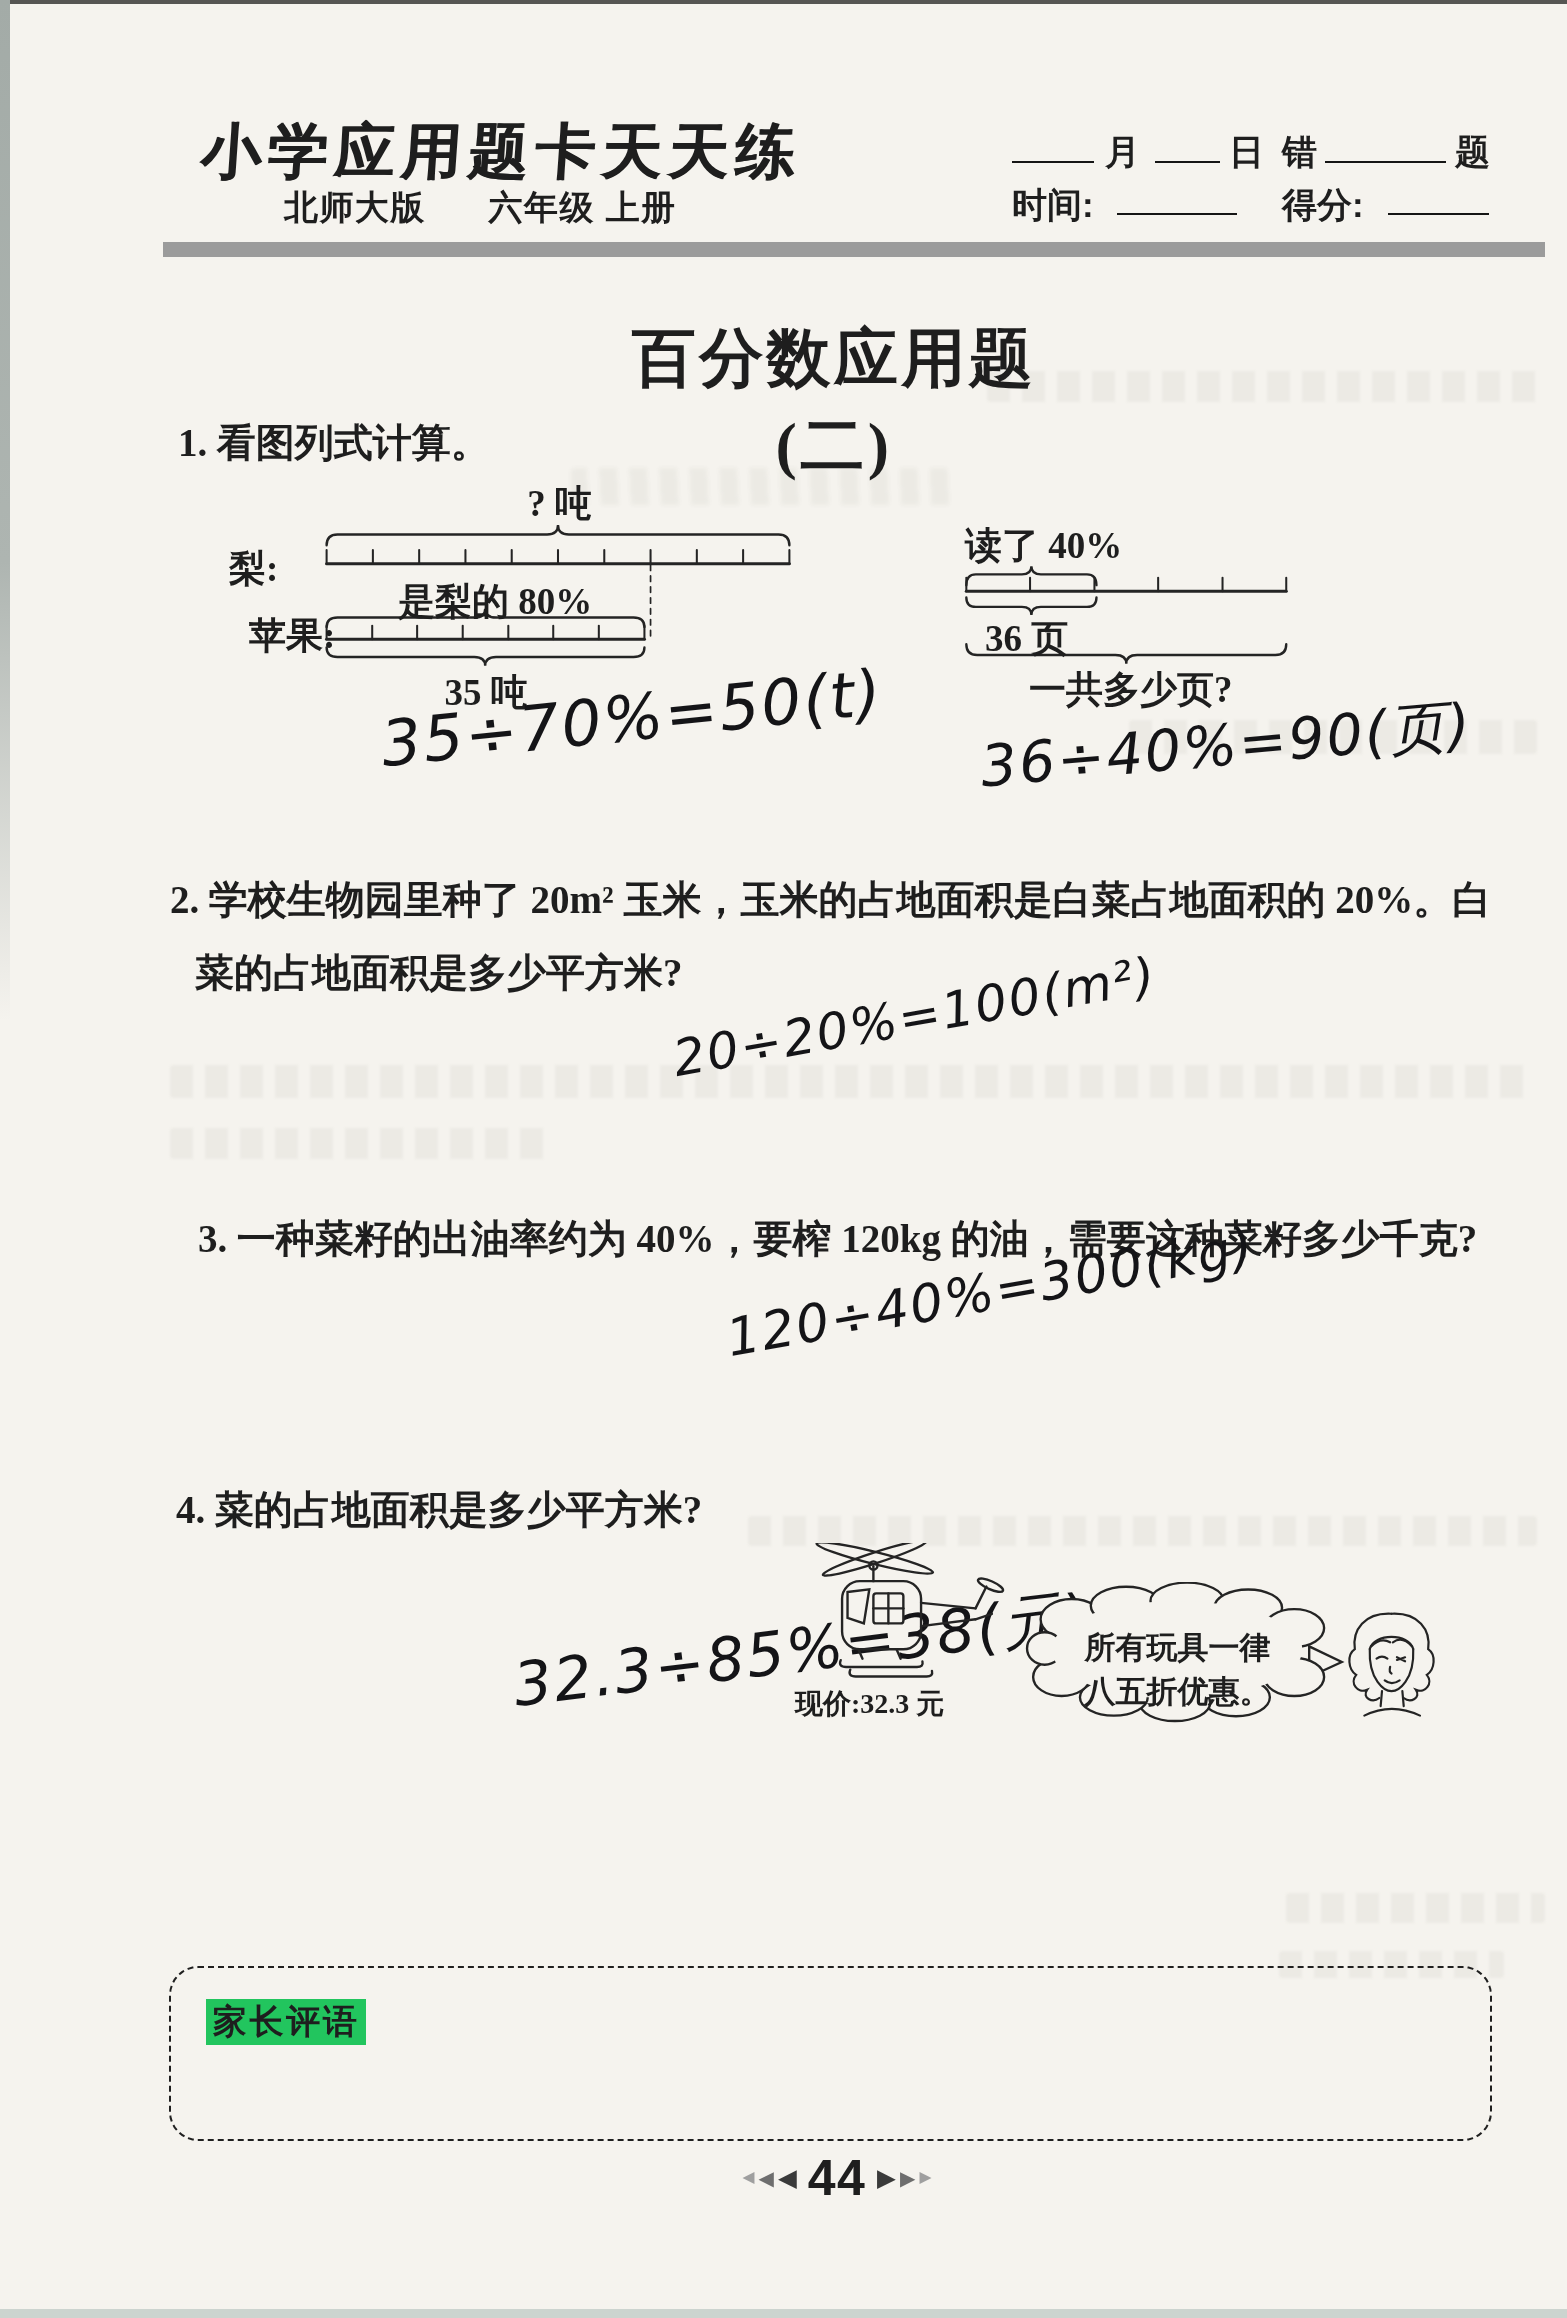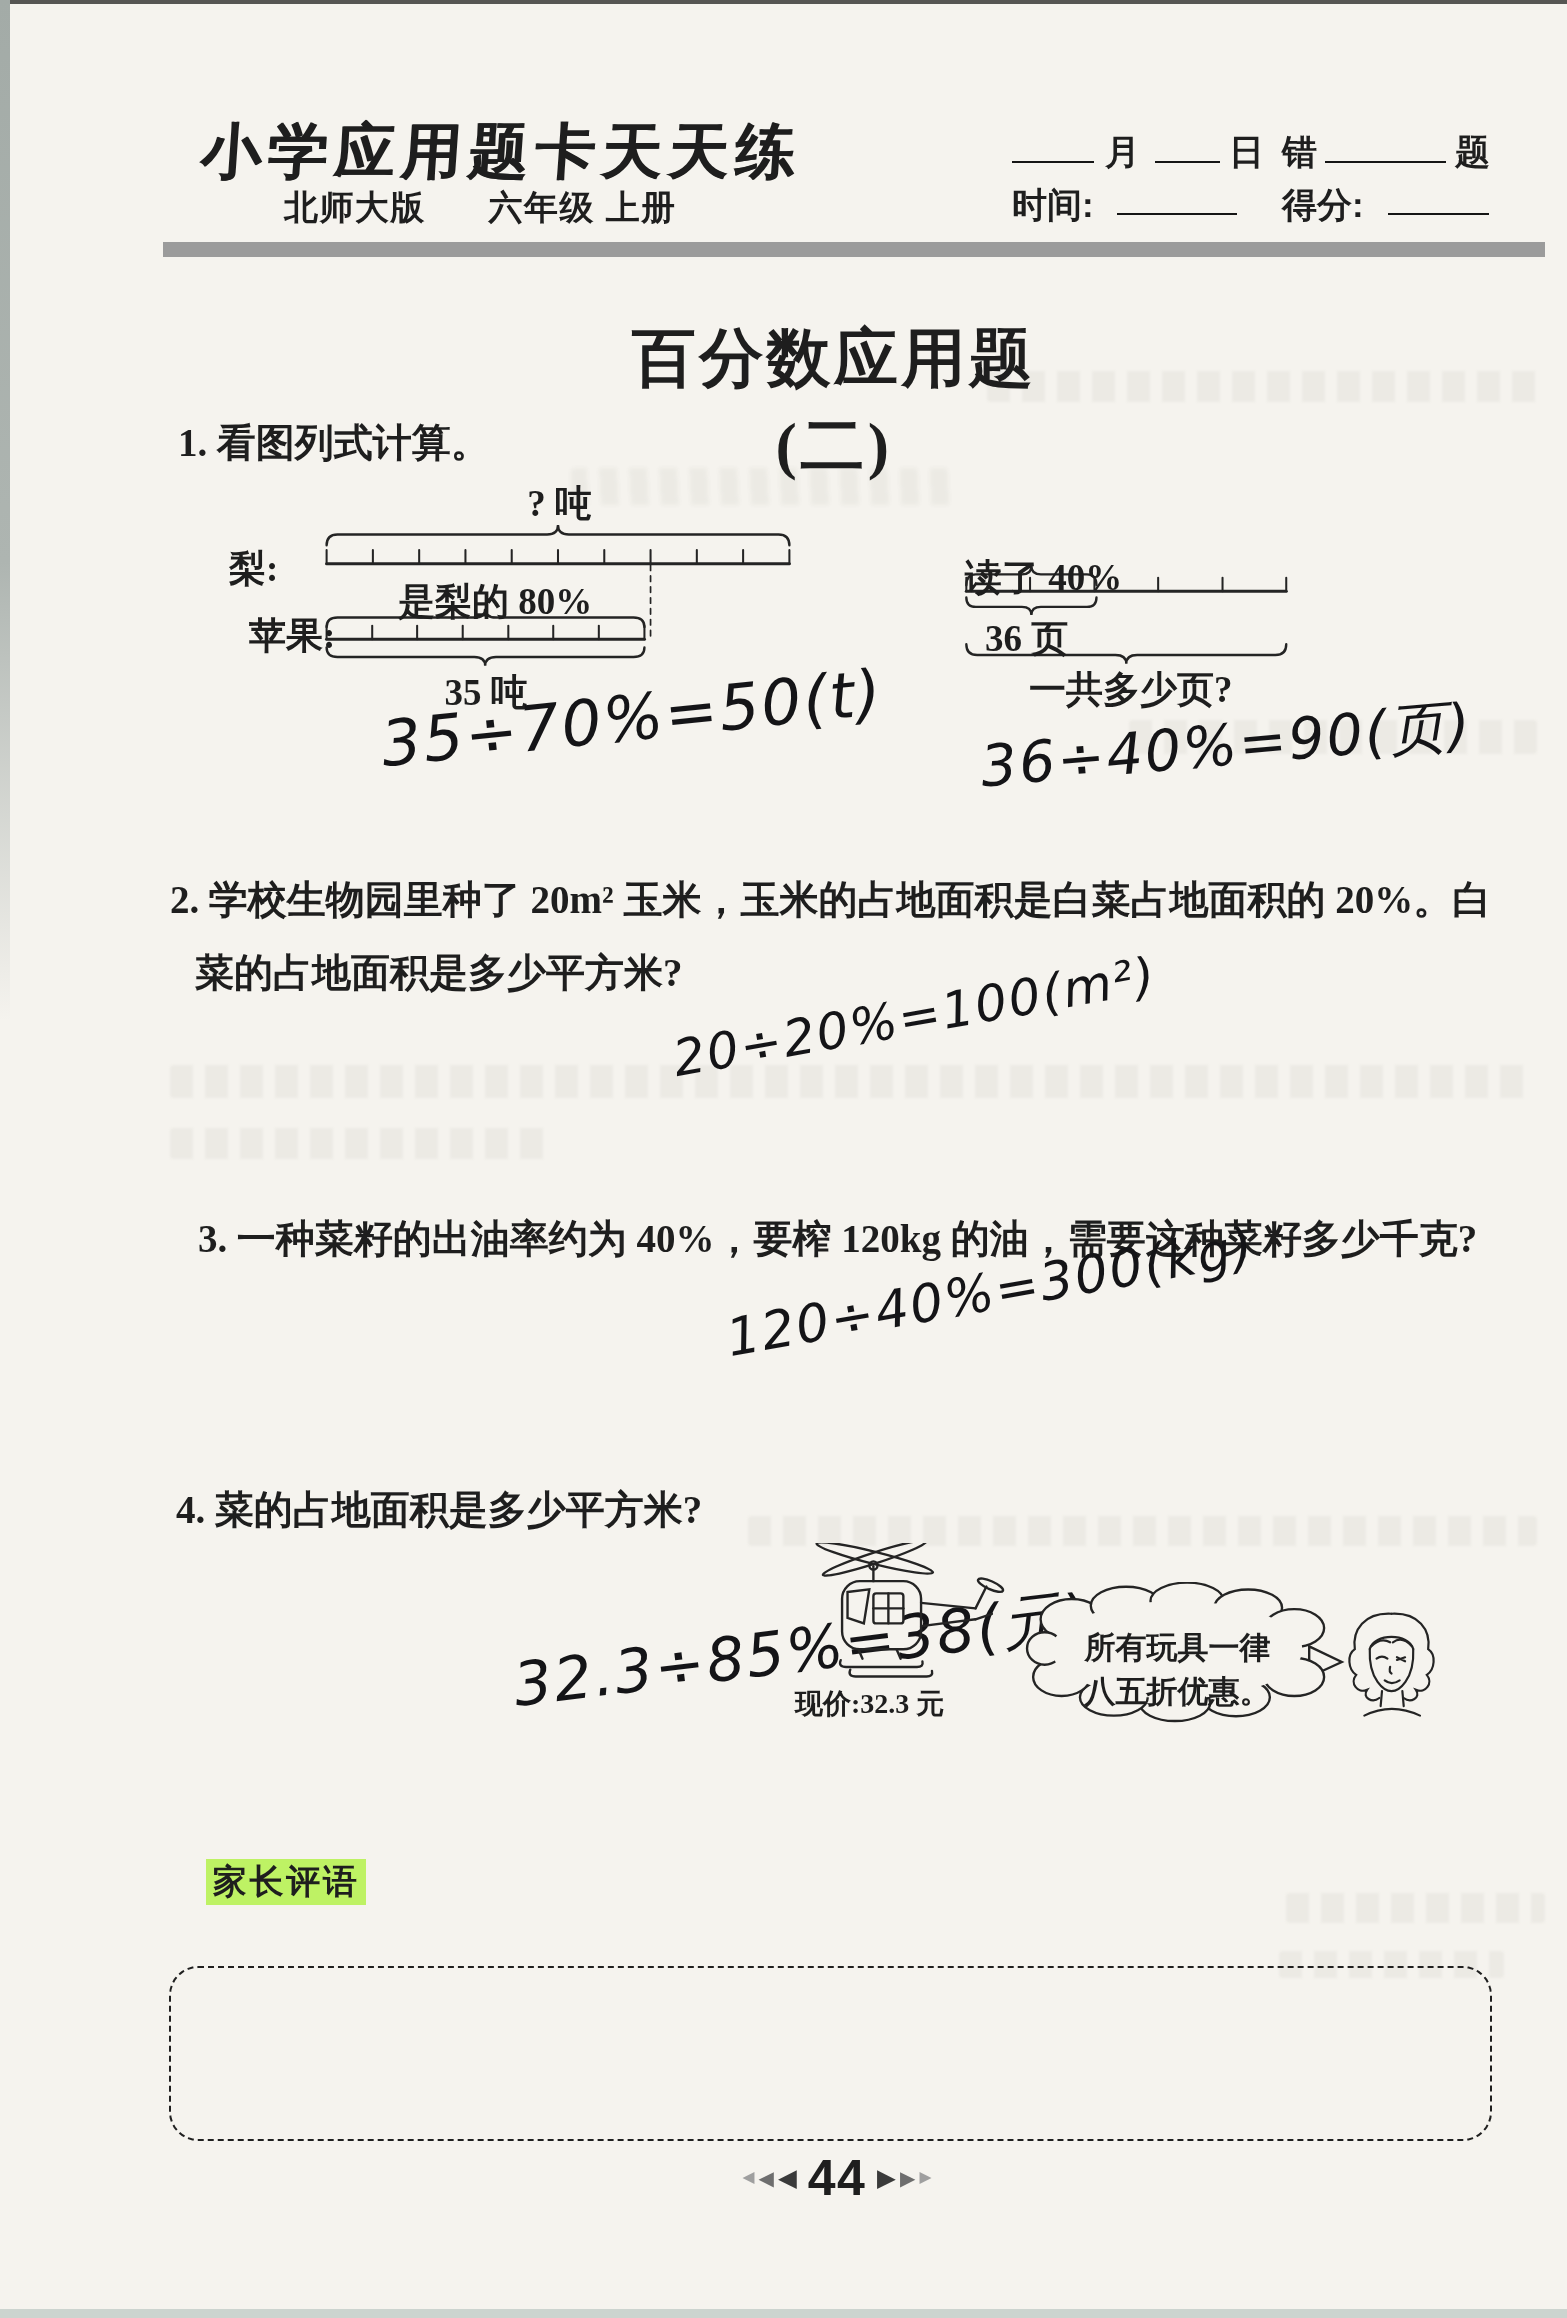--- a/index.html
+++ b/index.html
@@ -38,22 +38,22 @@
   svg{display:block;}
   .diagram-stroke{stroke:#242424;fill:none;stroke-linecap:round;}
   
   .hwrit{font-family:"DejaVu Sans",sans-serif;font-style:italic;color:#141417;
     white-space:nowrap;letter-spacing:2px;}
   
   .bubble-line{font-size:31px;font-weight:bold;text-align:center;white-space:nowrap;}
   
   .parent-box{left:169px;top:1966px;width:1319px;height:171px;
     border:2.7px dashed #1f1f1f;border-radius:29px;background:transparent;}
-  .parent-label{left:206px;top:1859px;font-size:34px;font-weight:bold;
-    background:#bef264;padding:0 6.8px;letter-spacing:2.7px;}
+  .parent-label{left:206px;top:1999px;font-size:34px;font-weight:bold;
+    background:#22c55e;padding:0 6.8px;letter-spacing:2.7px;}
   
   .footer{left:694px;top:2149px;width:286px;display:flex;align-items:center;justify-content:center;gap:4.1px;}
   .pageno{font-size:50px;font-weight:bold;font-family:"Liberation Sans","DejaVu Sans",sans-serif;
     letter-spacing:1.4px;margin:0 6.8px;}
   .arr{font-family:"DejaVu Sans",sans-serif;line-height:1;}
   .a1{font-size:24.5px;color:#3a3a3a;}
   .a2{font-size:20px;color:#6e6e6e;}
   .a3{font-size:15.6px;color:#9f9f9f;}
 </style>
 </head>
@@ -153,21 +153,21 @@
     <line x1="199" y1="35" x2="199" y2="55"></line>
       <line x1="293" y1="35" x2="293" y2="55"></line>
     <line x1="388" y1="35" x2="388" y2="55"></line>
       <line x1="482" y1="35" x2="482" y2="55"></line>
   </g>
 
   <path class="diagram-stroke" stroke-width="3.5" d="M10,64 Q10,78 24,78 L92,78 Q106,78 106,90 Q106,78 120,78 L188,78 Q202,78 202,64"></path>
 
   <path class="diagram-stroke" stroke-width="3.5" d="M10,133 Q10,149 26,149 L230,149 Q246,149 246,162 Q246,149 262,149 L466,149 Q482,149 482,133"></path>
 </svg>
-<div class="abs label" style="left:965px;top:521px;margin-top:32px;">读了 40%</div>
+<div class="abs label" style="left:965px;top:521px;">读了 40%</div>
 <div class="abs label" style="left:985px;top:614px;">36 页</div>
 <div class="abs label" style="left:1029px;top:665px;">一共多少页?</div>
 <div class="abs hwrit" style="left:980px;top:708px;font-size:57px;transform:rotate(-5deg);">36÷40%=90(页)</div>
 
 <div class="abs q-line" style="left:170px;top:873px;">
   <span class="num">2.</span><span>学校生物园里种了 20m² 玉米，玉米的占地面积是白菜占地面积的 20%。白</span>
 </div>
 <div class="abs q-line" style="left:195px;top:946px;">
   <span>菜的占地面积是多少平方米?</span>
 </div>

